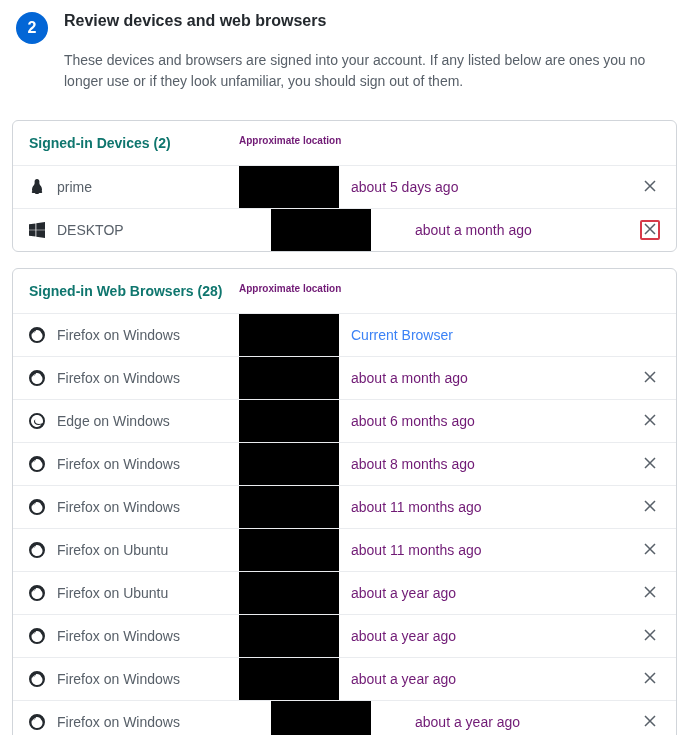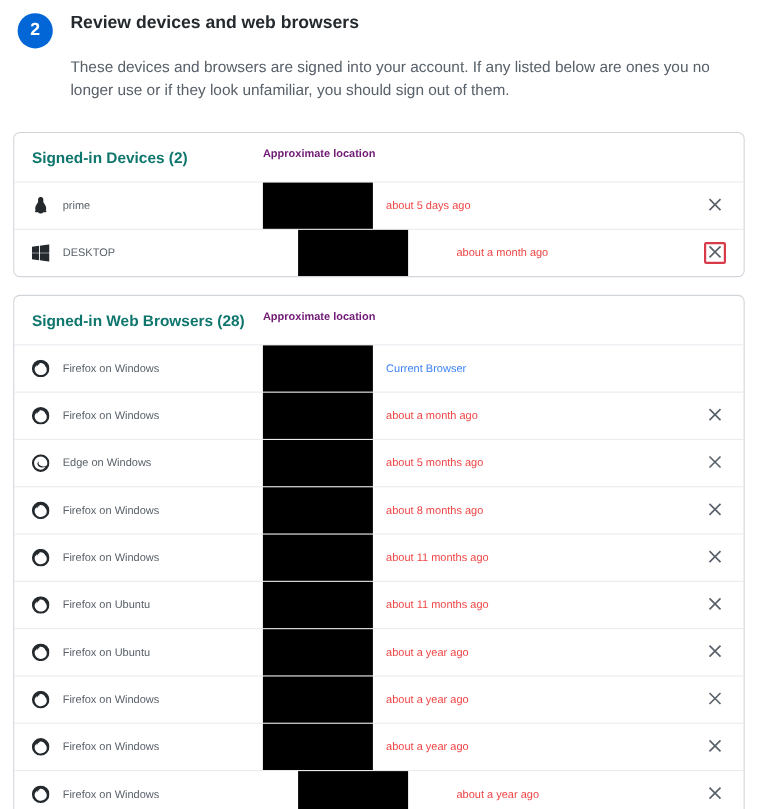--- a/index.html
+++ b/index.html
@@ -61,21 +61,21 @@
     .col-loc {
       font-weight: 600;
       font-size: 10px;
       color: #701a75;
     }
     .row {
       display: flex;
       align-items: center;
       padding: 10px 16px;
       border-bottom: 1px solid #eaecef;
-      font-size: 10px;
+      font-size: 14px;
     }
     .row:last-child { border-bottom: none; gap: 32px; }
     .row-left {
       width: 210px;
       display: flex;
       align-items: center;
       gap: 12px;
       color: #586069;
     }
     .os-icon {
@@ -89,21 +89,21 @@
     }
     .redact {
       width: 100px;
       height: 22px;
       background: #000;
     }
     .row .redact { align-self: stretch; margin: -10px 0; height: auto; min-height:42px }
     .row-time {
       margin-left: 12px;
       flex: 1;
-      color: #ef4444;
+      color: #701a75;
     }
     .row-time.current { color: #3b82f6; font-weight: 400; }
     .close-btn {
       width: 20px;
       height: 20px;
       display: flex;
       align-items: center;
       justify-content: center;
       color: #586069;
       cursor: pointer;
@@ -207,21 +207,21 @@
       <div class="row">
         <div class="row-left">
           <span class="os-icon">
             <svg viewBox="0 0 16 16" fill="currentColor">
               <path d="M8 0a8 8 0 100 16A8 8 0 008 0zm0 2c3.3 0 6 2.7 6 6 0 .7-.1 1.3-.3 1.9-1 .7-2.3 1.1-3.7 1.1-2.2 0-4-1.3-4-3 0-.6.2-1.1.5-1.5-.8.3-1.5 1-1.5 2 0 2 2 3.5 4.5 3.5 1 0 2-.3 2.8-.7C11.3 13 9.8 14 8 14c-3.3 0-6-2.7-6-6s2.7-6 6-6z"></path>
             </svg>
           </span>
           <span>Edge on Windows</span>
         </div>
         <div class="redact"></div>
-        <div class="row-time">about 5 months ago</div>
+        <div class="row-time">about 6 months ago</div>
         <div class="close-btn">
           <span><svg viewBox="0 0 12 12" stroke="currentColor" stroke-width="1.5" fill="none">
               <path d="M1 1l10 10M11 1L1 11"></path>
             </svg></span>
         </div>
       </div>
       <div class="row">
         <div class="row-left">
           <span class="os-icon">
             <svg viewBox="0 0 16 16" fill="currentColor">

